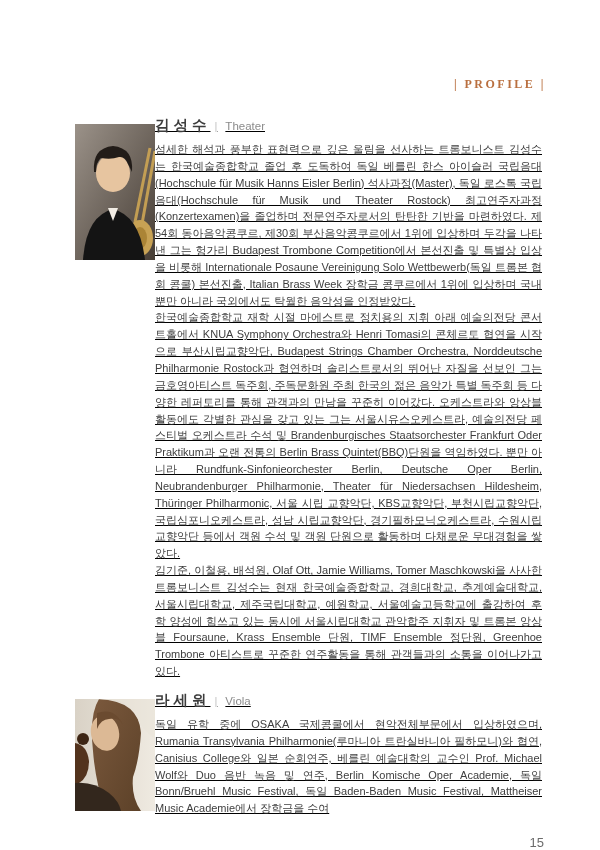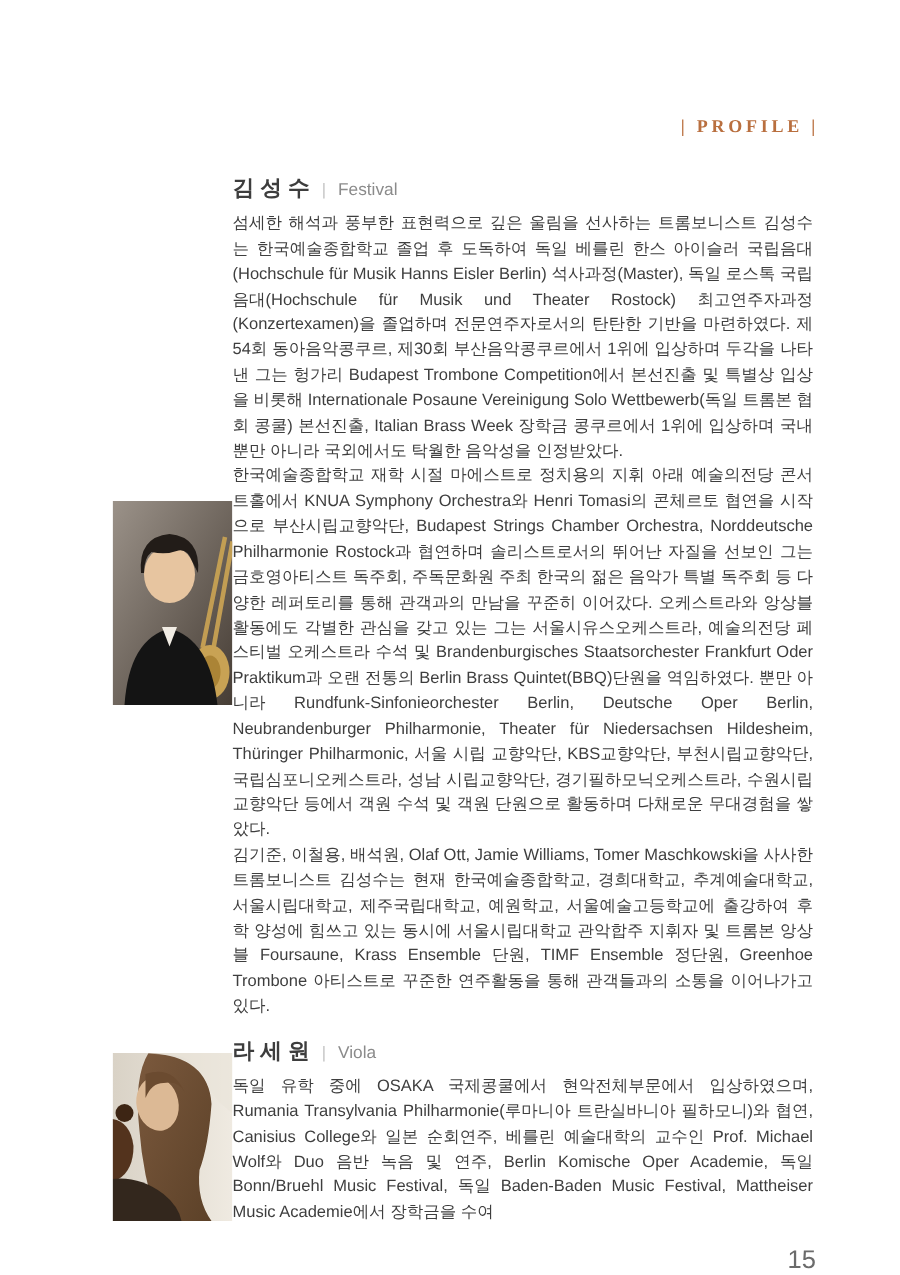--- a/index.html
+++ b/index.html
@@ -7,36 +7,36 @@
   .page {
     position:relative; width:600px; height:850px; background:#ffffff;
     font-family:"Liberation Sans","DejaVu Sans",sans-serif; overflow:hidden;margin-top:28px;
   }
   .page-header {
     position:absolute; top:49px; right:54px;
     font-family:"Liberation Serif","DejaVu Serif",serif;
     font-size:12px; font-weight:bold; letter-spacing:2.5px; color:#b96f3f;
   }
   .content { position:absolute; left:75px; top:88px; width:467px; }
-  .profile { display:flex; align-items:center; }
+  .profile { display:flex; align-items:flex-start;text-decoration:underline; }
   .profile + .profile { margin-top:11px; }
   .photo-col { flex:0 0 80px; width:80px; }
   .photo { margin-top:8px; width:80px; overflow:hidden; font-size:0; line-height:0; }
   .text-col { flex:1; min-width:0; }
   .profile-title { display:flex; align-items:baseline; margin:0 0 7px 0; height:18px; }
   .name { font-size:14.5px; letter-spacing:4px; color:#3d3d3d; font-weight:600; }
   .title-divider { color:#c4c4c4; font-size:11px; margin:0 8px 0 4px; }
   .role { font-size:11.5px; color:#8b8b8b; }
   p.bio {
     font-size:11px; line-height:16.85px; color:#3e3e3e;
     text-align:justify; word-break:break-word;
   }
   .page-number {
     position:absolute; bottom:28px; right:56px;
-    font-size:17px; color:#6b6b6b;
+    font-size:13px; color:#6b6b6b;
   }
 </style>
 </head>
 <body>
 
 <div class="page">
 
   <div class="page-header">| PROFILE |</div>
 
   <div class="content">
@@ -62,21 +62,21 @@
             <path d="M19 48 Q17 24 38 22 Q59 24 57 48 L53 40 Q50 32 44 33 Q36 36 26 34 Q21 38 21 48 Z" fill="#221c18"></path>
             <path d="M8 136 Q11 92 38 85 Q65 92 70 136 Z" fill="#141414"></path>
             <path d="M33 84 L38 97 L43 84 Z" fill="#f1ece4"></path>
           </svg>
         </div>
       </div>
       <div class="text-col">
         <div class="profile-title">
           <span class="name">김성수</span>
           <span class="title-divider">|</span>
-          <span class="role">Festival</span>
+          <span class="role">Theater</span>
         </div>
         <p class="bio">섬세한 해석과 풍부한 표현력으로 깊은 울림을 선사하는 트롬보니스트 김성수는 한국예술종합학교 졸업 후 도독하여 독일 베를린 한스 아이슬러 국립음대(Hochschule für Musik Hanns Eisler Berlin) 석사과정(Master), 독일 로스톡 국립음대(Hochschule für Musik und Theater Rostock) 최고연주자과정(Konzertexamen)을 졸업하며 전문연주자로서의 탄탄한 기반을 마련하였다. 제54회 동아음악콩쿠르, 제30회 부산음악콩쿠르에서 1위에 입상하며 두각을 나타낸 그는 헝가리 Budapest Trombone Competition에서 본선진출 및 특별상 입상을 비롯해 Internationale Posaune Vereinigung Solo Wettbewerb(독일 트롬본 협회 콩쿨) 본선진출, Italian Brass Week 장학금 콩쿠르에서 1위에 입상하며 국내뿐만 아니라 국외에서도 탁월한 음악성을 인정받았다.</p>
         <p class="bio">한국예술종합학교 재학 시절 마에스트로 정치용의 지휘 아래 예술의전당 콘서트홀에서 KNUA Symphony Orchestra와 Henri Tomasi의 콘체르토 협연을 시작으로 부산시립교향악단, Budapest Strings Chamber Orchestra, Norddeutsche Philharmonie Rostock과 협연하며 솔리스트로서의 뛰어난 자질을 선보인 그는 금호영아티스트 독주회, 주독문화원 주최 한국의 젊은 음악가 특별 독주회 등 다양한 레퍼토리를 통해 관객과의 만남을 꾸준히 이어갔다. 오케스트라와 앙상블 활동에도 각별한 관심을 갖고 있는 그는 서울시유스오케스트라, 예술의전당 페스티벌 오케스트라 수석 및 Brandenburgisches Staatsorchester Frankfurt Oder Praktikum과 오랜 전통의 Berlin Brass Quintet(BBQ)단원을 역임하였다. 뿐만 아니라 Rundfunk-Sinfonieorchester Berlin, Deutsche Oper Berlin, Neubrandenburger Philharmonie, Theater für Niedersachsen Hildesheim, Thüringer Philharmonic, 서울 시립 교향악단, KBS교향악단, 부천시립교향악단, 국립심포니오케스트라, 성남 시립교향악단, 경기필하모닉오케스트라, 수원시립교향악단 등에서 객원 수석 및 객원 단원으로 활동하며 다채로운 무대경험을 쌓았다.</p>
         <p class="bio">김기준, 이철용, 배석원, Olaf Ott, Jamie Williams, Tomer Maschkowski을 사사한 트롬보니스트 김성수는 현재 한국예술종합학교, 경희대학교, 추계예술대학교, 서울시립대학교, 제주국립대학교, 예원학교, 서울예술고등학교에 출강하여 후학 양성에 힘쓰고 있는 동시에 서울시립대학교 관악합주 지휘자 및 트롬본 앙상블 Foursaune, Krass Ensemble 단원, TIMF Ensemble 정단원, Greenhoe Trombone 아티스트로 꾸준한 연주활동을 통해 관객들과의 소통을 이어나가고 있다.</p>
       </div>
     </section>
 
     <section class="profile">
       <div class="photo-col">
         <div class="photo">

